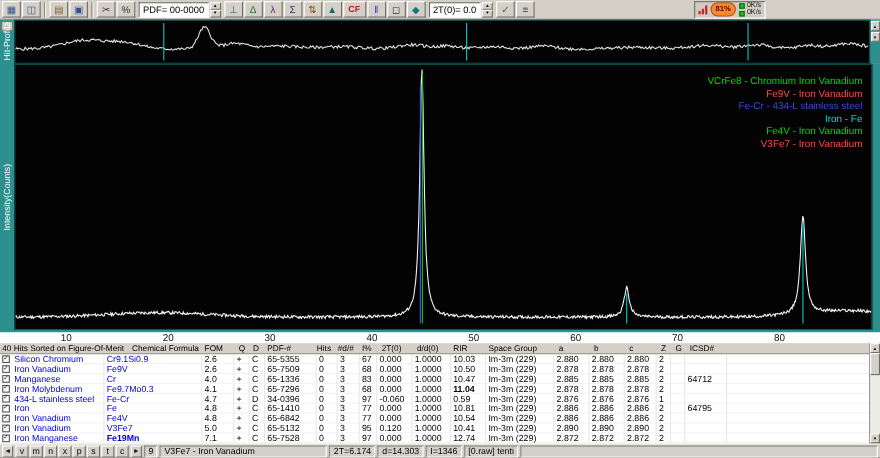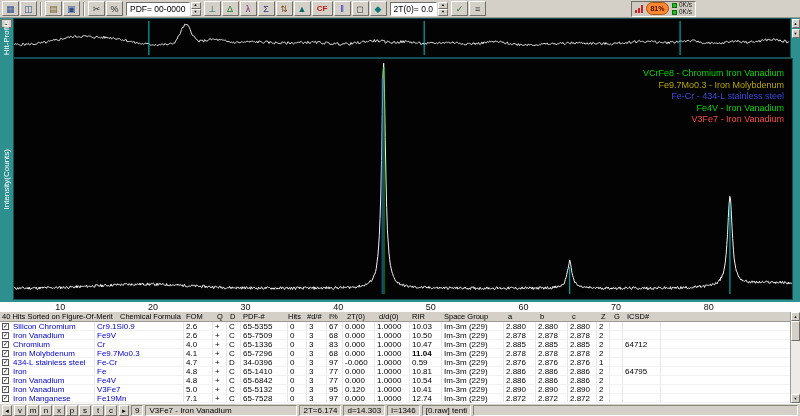--- a/index.html
+++ b/index.html
@@ -179,22 +179,23 @@
     <div class="plotbox">
       <svg id="mainSvg" preserveAspectRatio="none" viewBox="0 0 778 240">
           <polyline points="0.0,228.8 0.7,228.1 1.5,229.8 2.2,230.3 3.0,230.0 3.7,228.5 4.4,230.0 5.2,229.7 5.9,228.4 6.7,229.6 7.4,228.9 8.2,228.2 8.9,227.9 9.6,229.1 10.4,229.7 11.1,229.3 11.9,229.3 12.6,228.9 13.3,229.8 14.1,228.3 14.8,230.2 15.6,228.4 16.3,230.4 17.0,229.6 17.8,229.3 18.5,229.0 19.3,228.8 20.0,228.6 20.7,228.4 21.5,229.4 22.2,228.1 23.0,230.3 23.7,230.2 24.5,229.3 25.2,228.0 25.9,230.1 26.7,228.2 27.4,228.6 28.2,228.0 28.9,229.3 29.6,228.2 30.4,228.1 31.1,228.6 31.9,228.4 32.6,229.4 33.3,227.8 34.1,228.1 34.8,227.9 35.6,228.4 36.3,228.8 37.0,228.1 37.8,229.3 38.5,229.5 39.3,228.7 40.0,229.4 40.8,229.0 41.5,228.6 42.2,227.6 43.0,228.8 43.7,229.5 44.5,228.1 45.2,227.9 45.9,227.3 46.7,229.8 47.4,227.9 48.2,229.3 48.9,228.8 49.6,227.5 50.4,228.8 51.1,229.5 51.9,228.4 52.6,227.4 53.3,228.0 54.1,229.5 54.8,229.4 55.6,228.7 56.3,226.9 57.1,228.2 57.8,227.6 58.5,227.6 59.3,228.1 60.0,229.1 60.8,227.7 61.5,228.0 62.2,226.6 63.0,229.0 63.7,226.9 64.5,227.1 65.2,227.4 65.9,228.9 66.7,226.7 67.4,227.4 68.2,227.4 68.9,227.2 69.6,227.7 70.4,226.9 71.1,227.2 71.9,227.3 72.6,226.2 73.4,228.5 74.1,227.7 74.8,226.9 75.6,227.1 76.3,227.8 77.1,227.7 77.8,227.4 78.5,226.5 79.3,227.7 80.0,228.3 80.8,228.1 81.5,225.7 82.2,225.8 83.0,225.9 83.7,225.9 84.5,227.0 85.2,227.1 86.0,227.2 86.7,225.3 87.4,227.8 88.2,225.9 88.9,227.9 89.7,226.8 90.4,226.1 91.1,225.2 91.9,225.8 92.6,226.8 93.4,227.3 94.1,226.2 94.8,226.8 95.6,227.3 96.3,227.1 97.1,225.0 97.8,227.0 98.5,227.2 99.3,225.7 100.0,225.2 100.8,225.4 101.5,225.1 102.3,226.2 103.0,226.1 103.7,224.7 104.5,226.1 105.2,225.3 106.0,226.2 106.7,226.6 107.4,224.8 108.2,225.6 108.9,226.5 109.7,225.9 110.4,224.5 111.1,224.6 111.9,225.0 112.6,224.6 113.4,225.4 114.1,226.2 114.8,224.8 115.6,224.9 116.3,225.8 117.1,226.5 117.8,224.7 118.6,225.4 119.3,226.0 120.0,226.4 120.8,226.4 121.5,224.8 122.3,226.1 123.0,225.2 123.7,224.5 124.5,225.5 125.2,225.9 126.0,224.1 126.7,226.1 127.4,224.8 128.2,225.0 128.9,224.1 129.7,226.1 130.4,226.1 131.1,226.5 131.9,225.9 132.6,226.3 133.4,223.9 134.1,226.0 134.9,224.6 135.6,226.3 136.3,225.0 137.1,225.1 137.8,224.2 138.6,224.7 139.3,224.0 140.0,224.7 140.8,226.6 141.5,225.7 142.3,226.6 143.0,224.1 143.7,226.2 144.5,226.1 145.2,224.3 146.0,224.5 146.7,224.8 147.4,226.0 148.2,224.9 148.9,224.3 149.7,225.4 150.4,226.2 151.2,226.1 151.9,226.8 152.6,224.5 153.4,226.5 154.1,226.2 154.9,226.9 155.6,226.9 156.3,225.4 157.1,226.9 157.8,226.3 158.6,225.9 159.3,225.9 160.0,226.2 160.8,226.6 161.5,225.7 162.3,225.5 163.0,226.3 163.8,225.0 164.5,225.8 165.2,226.6 166.0,225.4 166.7,226.0 167.5,226.3 168.2,225.9 168.9,227.6 169.7,227.2 170.4,225.2 171.2,226.8 171.9,227.9 172.6,227.7 173.4,227.9 174.1,227.5 174.9,226.9 175.6,227.1 176.3,227.5 177.1,226.9 177.8,225.8 178.6,226.7 179.3,226.7 180.1,225.8 180.8,226.7 181.5,227.9 182.3,225.9 183.0,226.5 183.8,226.6 184.5,227.6 185.2,227.5 186.0,227.1 186.7,227.2 187.5,228.7 188.2,228.3 188.9,226.1 189.7,226.2 190.4,226.3 191.2,228.8 191.9,227.0 192.6,228.2 193.4,228.6 194.1,227.3 194.9,227.3 195.6,227.1 196.4,228.6 197.1,228.1 197.8,228.6 198.6,227.2 199.3,229.3 200.1,229.3 200.8,227.3 201.5,227.1 202.3,228.1 203.0,227.7 203.8,228.5 204.5,229.2 205.2,227.4 206.0,227.0 206.7,228.7 207.5,228.0 208.2,229.6 208.9,228.4 209.7,228.2 210.4,229.7 211.2,229.7 211.9,229.7 212.7,228.9 213.4,228.8 214.1,228.7 214.9,228.7 215.6,227.4 216.4,229.4 217.1,228.2 217.8,229.6 218.6,228.0 219.3,228.7 220.1,229.0 220.8,228.7 221.5,229.2 222.3,229.8 223.0,227.8 223.8,228.7 224.5,228.2 225.2,229.6 226.0,228.5 226.7,228.4 227.5,230.2 228.2,227.7 229.0,229.5 229.7,228.4 230.4,227.8 231.2,230.1 231.9,228.6 232.7,227.7 233.4,229.3 234.1,229.6 234.9,229.0 235.6,228.5 236.4,230.3 237.1,227.7 237.8,229.4 238.6,229.6 239.3,228.3 240.1,228.1 240.8,229.0 241.6,229.5 242.3,228.9 243.0,230.2 243.8,230.4 244.5,228.0 245.3,229.3 246.0,229.6 246.7,229.7 247.5,227.8 248.2,228.8 249.0,230.1 249.7,230.1 250.4,229.6 251.2,228.1 251.9,229.7 252.7,228.2 253.4,227.9 254.1,228.0 254.9,228.8 255.6,228.6 256.4,229.4 257.1,230.3 257.9,228.8 258.6,230.1 259.3,228.9 260.1,230.3 260.8,228.9 261.6,228.8 262.3,229.1 263.0,230.2 263.8,229.0 264.5,229.6 265.3,229.9 266.0,228.2 266.7,227.9 267.5,229.9 268.2,228.2 269.0,228.3 269.7,228.9 270.4,230.4 271.2,229.8 271.9,228.4 272.7,228.3 273.4,228.3 274.2,230.2 274.9,228.9 275.6,228.3 276.4,230.3 277.1,228.5 277.9,228.6 278.6,230.4 279.3,228.4 280.1,228.1 280.8,229.2 281.6,230.5 282.3,228.3 283.0,228.4 283.8,227.9 284.5,228.2 285.3,229.6 286.0,227.9 286.7,229.2 287.5,229.0 288.2,229.3 289.0,230.4 289.7,228.0 290.5,228.2 291.2,227.8 291.9,228.3 292.7,228.8 293.4,228.4 294.2,228.7 294.9,230.2 295.6,228.4 296.4,228.2 297.1,228.4 297.9,229.5 298.6,228.3 299.3,227.8 300.1,230.4 300.8,227.9 301.6,229.8 302.3,229.9 303.0,228.5 303.8,228.0 304.5,229.9 305.3,229.1 306.0,229.4 306.8,228.9 307.5,228.4 308.2,230.2 309.0,228.8 309.7,228.2 310.5,229.1 311.2,228.2 311.9,229.9 312.7,227.7 313.4,228.9 314.2,229.7 314.9,227.8 315.6,229.7 316.4,229.2 317.1,228.1 317.9,229.4 318.6,230.0 319.4,230.2 320.1,229.6 320.8,228.3 321.6,227.5 322.3,229.2 323.1,228.2 323.8,229.8 324.5,229.8 325.3,228.8 326.0,227.8 326.8,227.5 327.5,228.9 328.2,228.5 329.0,229.4 329.7,227.3 330.5,228.1 331.2,228.9 331.9,228.3 332.7,228.2 333.4,227.5 334.2,228.1 334.9,227.5 335.7,229.6 336.4,228.2 337.1,227.7 337.9,228.5 338.6,227.6 339.4,227.7 340.1,228.7 340.8,227.8 341.6,229.0 342.3,228.8 343.1,227.6 343.8,227.7 344.5,227.9 345.3,225.9 346.0,228.2 346.8,227.4 347.5,227.0 348.2,226.6 349.0,226.2 349.7,227.0 350.5,227.0 351.2,225.7 352.0,224.6 352.7,225.6 353.4,224.8 354.2,224.1 354.9,223.8 355.7,222.2 356.4,221.3 357.1,222.8 357.9,221.6 358.6,220.0 359.4,218.1 360.1,215.7 360.8,215.2 361.6,212.5 362.3,209.2 363.1,202.6 363.8,197.5 364.5,189.0 365.3,176.6 366.0,159.5 366.8,136.0 367.5,101.4 368.3,55.5 369.0,14.4 369.7,4.3 370.5,33.1 371.2,78.5 372.0,120.0 372.7,148.7 373.4,170.9 374.2,183.0 374.9,193.0 375.7,200.7 376.4,206.3 377.1,209.1 377.9,212.8 378.6,214.6 379.4,217.4 380.1,218.4 380.8,220.5 381.6,222.2 382.3,222.8 383.1,222.7 383.8,224.3 384.6,223.6 385.3,223.8 386.0,226.0 386.8,225.5 387.5,225.9 388.3,226.6 389.0,225.1 389.7,225.3 390.5,227.8 391.2,226.8 392.0,226.4 392.7,225.9 393.4,226.8 394.2,228.3 394.9,227.9 395.7,226.8 396.4,227.0 397.2,227.4 397.9,228.4 398.6,226.9 399.4,228.6 400.1,227.7 400.9,227.0 401.6,227.7 402.3,229.1 403.1,228.8 403.8,229.1 404.6,228.8 405.3,228.4 406.0,228.9 406.8,228.3 407.5,227.5 408.3,228.7 409.0,229.2 409.7,227.6 410.5,227.3 411.2,227.7 412.0,227.7 412.7,229.1 413.5,228.1 414.2,229.2 414.9,227.4 415.7,229.2 416.4,228.5 417.2,229.5 417.9,230.0 418.6,229.6 419.4,228.5 420.1,229.2 420.9,228.9 421.6,228.9 422.3,228.5 423.1,227.9 423.8,229.6 424.6,229.5 425.3,228.2 426.0,229.3 426.8,228.3 427.5,228.6 428.3,229.8 429.0,229.2 429.8,228.0 430.5,229.7 431.2,228.4 432.0,228.1 432.7,228.1 433.5,230.1 434.2,230.4 434.9,229.2 435.7,227.8 436.4,228.2 437.2,229.2 437.9,228.6 438.6,228.7 439.4,229.7 440.1,228.6 440.9,228.1 441.6,229.5 442.3,229.3 443.1,227.8 443.8,230.1 444.6,229.6 445.3,229.4 446.1,227.9 446.8,228.4 447.5,229.2 448.3,229.7 449.0,230.1 449.8,228.7 450.5,229.0 451.2,227.9 452.0,229.5 452.7,230.2 453.5,229.0 454.2,230.4 454.9,229.3 455.7,229.5 456.4,230.4 457.2,228.0 457.9,228.3 458.6,228.2 459.4,227.8 460.1,229.7 460.9,228.3 461.6,230.4 462.4,229.7 463.1,229.4 463.8,229.0 464.6,230.1 465.3,230.4 466.1,228.2 466.8,229.7 467.5,230.3 468.3,229.4 469.0,230.0 469.8,230.5 470.5,228.8 471.2,229.9 472.0,229.9 472.7,228.0 473.5,228.4 474.2,230.2 475.0,228.5 475.7,229.6 476.4,230.3 477.2,229.3 477.9,229.8 478.7,228.8 479.4,229.1 480.1,230.5 480.9,230.3 481.6,229.7 482.4,227.9 483.1,228.0 483.8,229.8 484.6,229.0 485.3,229.1 486.1,228.3 486.8,230.0 487.5,229.7 488.3,229.6 489.0,229.7 489.8,228.6 490.5,229.7 491.3,229.7 492.0,230.2 492.7,230.3 493.5,228.9 494.2,227.8 495.0,230.2 495.7,228.8 496.4,228.6 497.2,228.3 497.9,228.4 498.7,228.6 499.4,228.9 500.1,229.2 500.9,229.4 501.6,228.1 502.4,230.0 503.1,229.9 503.8,230.3 504.6,229.8 505.3,229.0 506.1,228.9 506.8,230.2 507.6,228.3 508.3,228.1 509.0,229.9 509.8,229.3 510.5,229.7 511.3,227.9 512.0,228.2 512.7,229.6 513.5,228.5 514.2,229.3 515.0,229.6 515.7,227.8 516.4,228.7 517.2,228.4 517.9,230.1 518.7,228.0 519.4,230.4 520.1,228.9 520.9,228.9 521.6,229.0 522.4,228.4 523.1,230.2 523.9,228.5 524.6,230.3 525.3,227.9 526.1,227.8 526.8,228.0 527.6,229.3 528.3,228.4 529.0,228.4 529.8,230.3 530.5,229.3 531.3,227.8 532.0,229.9 532.7,229.3 533.5,227.7 534.2,229.6 535.0,229.9 535.7,229.7 536.4,228.3 537.2,230.0 537.9,229.9 538.7,227.6 539.4,228.5 540.2,227.2 540.9,229.0 541.6,226.9 542.4,228.6 543.1,228.6 543.9,226.8 544.6,227.3 545.3,227.9 546.1,226.9 546.8,227.6 547.6,225.6 548.3,225.7 549.0,225.2 549.8,225.4 550.5,223.9 551.3,220.4 552.0,218.8 552.8,215.3 553.5,211.5 554.2,209.3 555.0,204.7 555.7,200.9 556.5,203.9 557.2,208.6 557.9,213.4 558.7,216.8 559.4,218.7 560.2,221.9 560.9,223.8 561.6,223.0 562.4,224.5 563.1,225.8 563.9,226.8 564.6,226.1 565.3,227.0 566.1,227.9 566.8,226.8 567.6,227.2 568.3,228.6 569.1,228.5 569.8,228.1 570.5,227.9 571.3,227.7 572.0,228.7 572.8,227.6 573.5,228.6 574.2,228.1 575.0,229.2 575.7,227.5 576.5,227.9 577.2,229.0 577.9,228.8 578.7,229.5 579.4,228.6 580.2,228.5 580.9,229.3 581.6,229.5 582.4,228.3 583.1,228.7 583.9,227.9 584.6,229.7 585.4,229.5 586.1,228.1 586.8,229.0 587.6,230.4 588.3,228.9 589.1,230.3 589.8,230.3 590.5,229.4 591.3,230.0 592.0,228.0 592.8,228.2 593.5,229.4 594.2,228.0 595.0,229.8 595.7,230.3 596.5,229.1 597.2,230.2 597.9,228.8 598.7,230.0 599.4,228.4 600.2,229.2 600.9,229.8 601.7,228.6 602.4,230.4 603.1,229.9 603.9,229.7 604.6,228.4 605.4,229.3 606.1,227.9 606.8,230.4 607.6,229.6 608.3,230.2 609.1,229.8 609.8,229.5 610.5,230.0 611.3,228.1 612.0,228.0 612.8,228.9 613.5,229.7 614.2,229.4 615.0,228.4 615.7,227.9 616.5,229.8 617.2,230.3 618.0,229.8 618.7,228.1 619.4,227.8 620.2,228.9 620.9,228.6 621.7,228.1 622.4,229.4 623.1,230.1 623.9,230.0 624.6,230.3 625.4,228.9 626.1,229.6 626.8,230.3 627.6,229.2 628.3,228.5 629.1,228.3 629.8,229.8 630.6,228.3 631.3,228.7 632.0,229.8 632.8,227.9 633.5,230.3 634.3,230.5 635.0,228.9 635.7,229.3 636.5,228.2 637.2,230.1 638.0,229.9 638.7,230.0 639.4,230.4 640.2,228.3 640.9,229.2 641.7,228.7 642.4,228.9 643.1,230.1 643.9,229.2 644.6,227.7 645.4,228.9 646.1,228.2 646.9,229.1 647.6,229.9 648.3,229.9 649.1,229.3 649.8,229.2 650.6,227.7 651.3,229.7 652.0,228.5 652.8,228.7 653.5,229.3 654.3,229.3 655.0,229.1 655.7,229.7 656.5,227.7 657.2,230.3 658.0,229.6 658.7,228.1 659.4,228.6 660.2,228.1 660.9,229.4 661.7,228.3 662.4,229.4 663.2,227.6 663.9,228.1 664.6,229.6 665.4,229.8 666.1,229.8 666.9,227.6 667.6,229.5 668.3,229.5 669.1,227.8 669.8,228.2 670.6,228.7 671.3,228.9 672.0,227.4 672.8,229.0 673.5,229.8 674.3,228.9 675.0,229.3 675.7,229.5 676.5,228.7 677.2,228.5 678.0,229.4 678.7,228.4 679.5,228.1 680.2,228.6 680.9,226.9 681.7,227.1 682.4,228.4 683.2,228.4 683.9,226.9 684.6,227.9 685.4,226.5 686.1,226.5 686.9,228.5 687.6,228.1 688.3,227.4 689.1,226.5 689.8,226.7 690.6,228.5 691.3,226.1 692.0,226.4 692.8,225.9 693.5,226.2 694.3,226.3 695.0,226.7 695.8,225.6 696.5,225.1 697.2,226.8 698.0,225.8 698.7,224.4 699.5,225.3 700.2,225.7 700.9,225.6 701.7,223.4 702.4,224.0 703.2,224.8 703.9,222.7 704.6,222.0 705.4,220.4 706.1,221.6 706.9,218.1 707.6,218.9 708.4,215.2 709.1,215.3 709.8,211.8 710.6,208.0 711.3,203.1 712.1,195.3 712.8,185.8 713.5,175.6 714.3,158.6 715.0,146.2 715.8,137.4 716.5,139.9 717.2,150.5 718.0,168.1 718.7,179.5 719.5,191.9 720.2,199.9 720.9,204.1 721.7,209.2 722.4,212.1 723.2,213.4 723.9,215.8 724.7,218.0 725.4,218.1 726.1,219.7 726.9,221.0 727.6,220.1 728.4,222.0 729.1,221.4 729.8,222.2 730.6,222.4 731.3,221.6 732.1,221.1 732.8,222.9 733.5,223.2 734.3,223.9 735.0,222.5 735.8,222.8 736.5,224.2 737.2,222.8 738.0,221.8 738.7,223.6 739.5,222.8 740.2,222.0 741.0,223.8 741.7,224.2 742.4,222.2 743.2,223.7 743.9,223.0 744.7,224.1 745.4,222.2 746.1,223.6 746.9,223.7 747.6,223.5 748.4,222.2 749.1,222.8 749.8,223.8 750.6,223.0 751.3,222.9 752.1,222.0 752.8,222.3 753.5,222.8 754.3,222.4 755.0,224.3 755.8,224.1 756.5,223.9 757.3,222.5 758.0,223.1 758.7,222.6 759.5,223.9 760.2,224.0 761.0,222.9 761.7,224.6 762.4,222.9 763.2,223.5 763.9,223.5 764.7,224.2 765.4,223.4 766.1,222.2 766.9,224.0 767.6,224.2 768.4,222.3 769.1,223.9 769.8,224.7 770.6,222.6 771.3,222.8 772.1,223.8 772.8,224.8 773.6,224.9 774.3,223.0 775.0,225.0 775.8,223.7 776.5,224.0 777.3,224.7 778.0,223.6" fill="none" stroke="#f2f2f2" stroke-width="1"></polyline>
           <line x1="368.1607142857143" y1="235" x2="368.1607142857143" y2="19.350000000000023" stroke="#3858ff" stroke-width="1"></line>
           <line x1="370.0130952380953" y1="235" x2="370.0130952380953" y2="8" stroke="#00c800" stroke-width="1"></line>
           <line x1="555.7142857142858" y1="235" x2="555.7142857142858" y2="207.76" stroke="#00c8c8" stroke-width="1"></line>
           <line x1="715.9452380952381" y1="235" x2="715.9452380952381" y2="144.2" stroke="#00c8c8" stroke-width="1"></line>
         </svg>
       <div class="legend" id="legend">
           <div class="lgline" style="color: rgb(0, 216, 0);">VCrFe8 - Chromium Iron Vanadium</div>
-          <div class="lgline" style="color: rgb(184, 168, 0);">Fe9.7Mo0.3 - Iron Molybdenum</div>
+          <div class="lgline" style="color: rgb(255, 72, 72);">Fe9V - Iron Vanadium</div>
           <div class="lgline" style="color: rgb(56, 72, 224);">Fe-Cr - 434-L stainless steel</div>
+          <div class="lgline" style="color: rgb(0, 216, 216);">Iron - Fe</div>
           <div class="lgline" style="color: rgb(0, 216, 0);">Fe4V - Iron Vanadium</div>
           <div class="lgline" style="color: rgb(255, 72, 72);">V3Fe7 - Iron Vanadium</div>
         </div>
     </div>
     <div class="rmargin"></div>
   </div>
 
   <div class="axisrow" id="axisRow">
       <span class="tick" style="left: 60.3095px;">10</span>
       <span class="tick" style="left: 152.929px;">20</span>
@@ -289,21 +290,21 @@
           <span class="cell" style="left: 444px;">Im-3m (229)</span>
           <span class="cell" style="left: 506px;">2.878</span>
           <span class="cell" style="left: 538px;">2.878</span>
           <span class="cell" style="left: 570px;">2.878</span>
           <span class="cell" style="left: 599px;">2</span>
           <span class="cell" style="left: 612px;"></span>
           <span class="cell" style="left: 625px;"></span>
         </div>
         <div class="trow">
           <span class="cb">✓</span>
-          <span class="cell blue" style="left: 13px;">Chromium</span>
+          <span class="cell blue" style="left: 13px;">Manganese</span>
           <span class="cell blue" style="left: 97px;">Cr</span>
           <span class="cell" style="left: 186px;">4.0</span>
           <span class="cell" style="left: 215px;">+</span>
           <span class="cell" style="left: 229px;">C</span>
           <span class="cell" style="left: 243px;">65-1336</span>
           <span class="cell" style="left: 290px;">0</span>
           <span class="cell" style="left: 309px;">3</span>
           <span class="cell" style="left: 329px;">83</span>
           <span class="cell" style="left: 345px;">0.000</span>
           <span class="cell" style="left: 377px;">1.0000</span>
@@ -422,21 +423,21 @@
           <span class="cell" style="left: 506px;">2.890</span>
           <span class="cell" style="left: 538px;">2.890</span>
           <span class="cell" style="left: 570px;">2.890</span>
           <span class="cell" style="left: 599px;">2</span>
           <span class="cell" style="left: 612px;"></span>
           <span class="cell" style="left: 625px;"></span>
         </div>
         <div class="trow">
           <span class="cb">✓</span>
           <span class="cell blue" style="left: 13px;">Iron Manganese</span>
-          <span class="cell blue" style="left: 97px;">Fe19Mn</span>
+          <span class="cell blue" style="left: 97px; font-weight: bold;">Fe19Mn</span>
           <span class="cell" style="left: 186px;">7.1</span>
           <span class="cell" style="left: 215px;">+</span>
           <span class="cell" style="left: 229px;">C</span>
           <span class="cell" style="left: 243px;">65-7528</span>
           <span class="cell" style="left: 290px;">0</span>
           <span class="cell" style="left: 309px;">3</span>
           <span class="cell" style="left: 329px;">97</span>
           <span class="cell" style="left: 345px;">0.000</span>
           <span class="cell" style="left: 377px;">1.0000</span>
           <span class="cell" style="left: 412px;">12.74</span>

